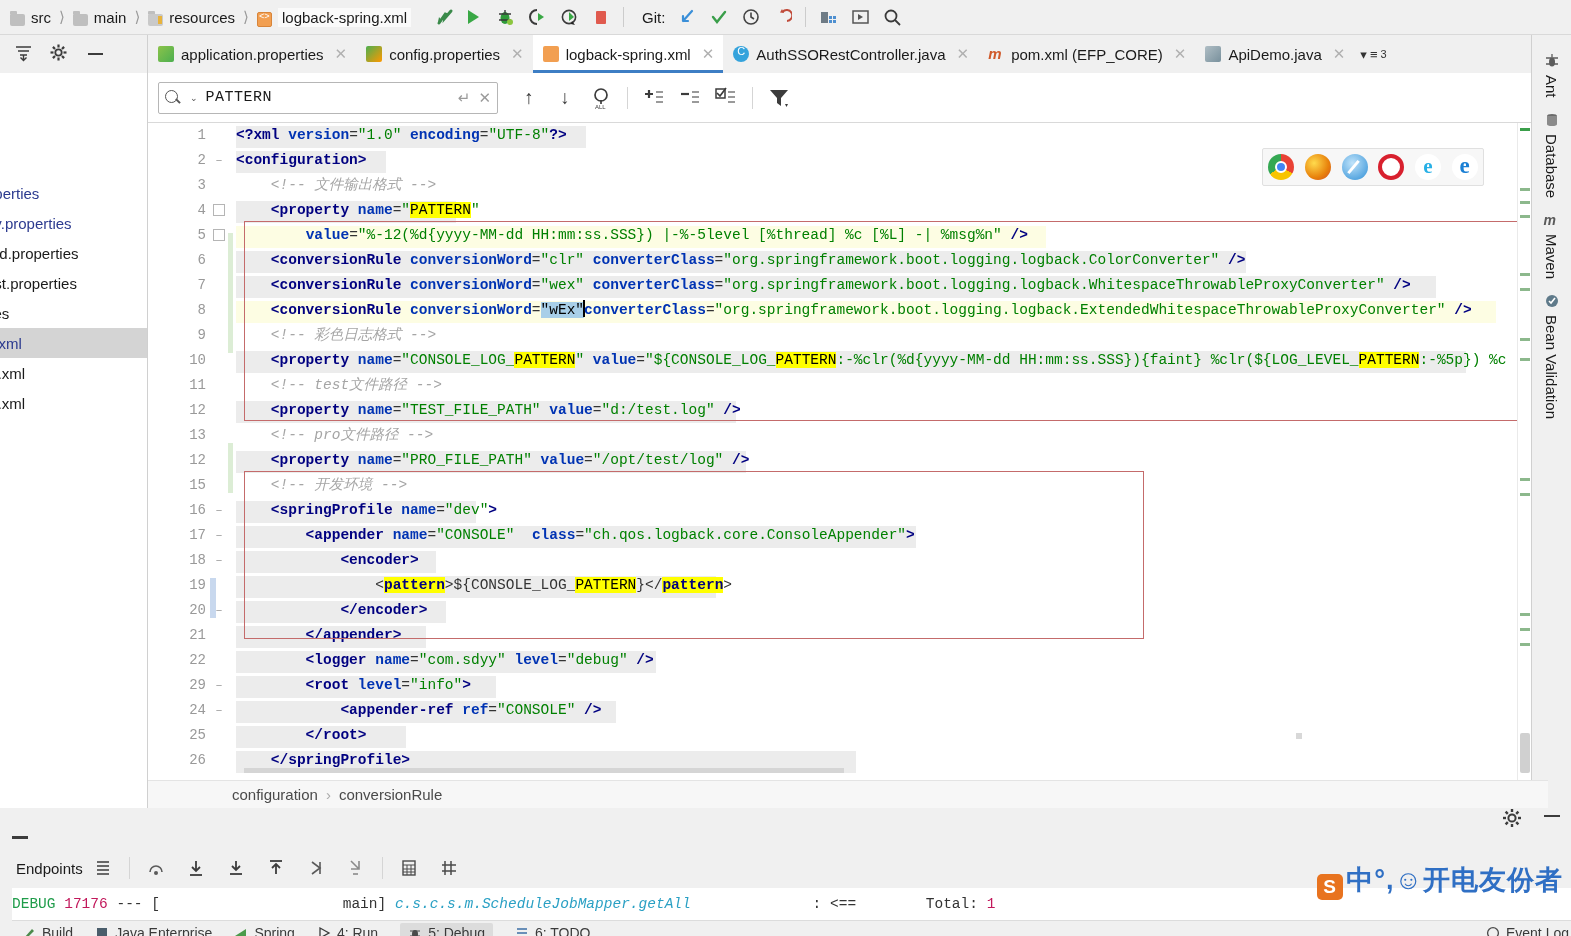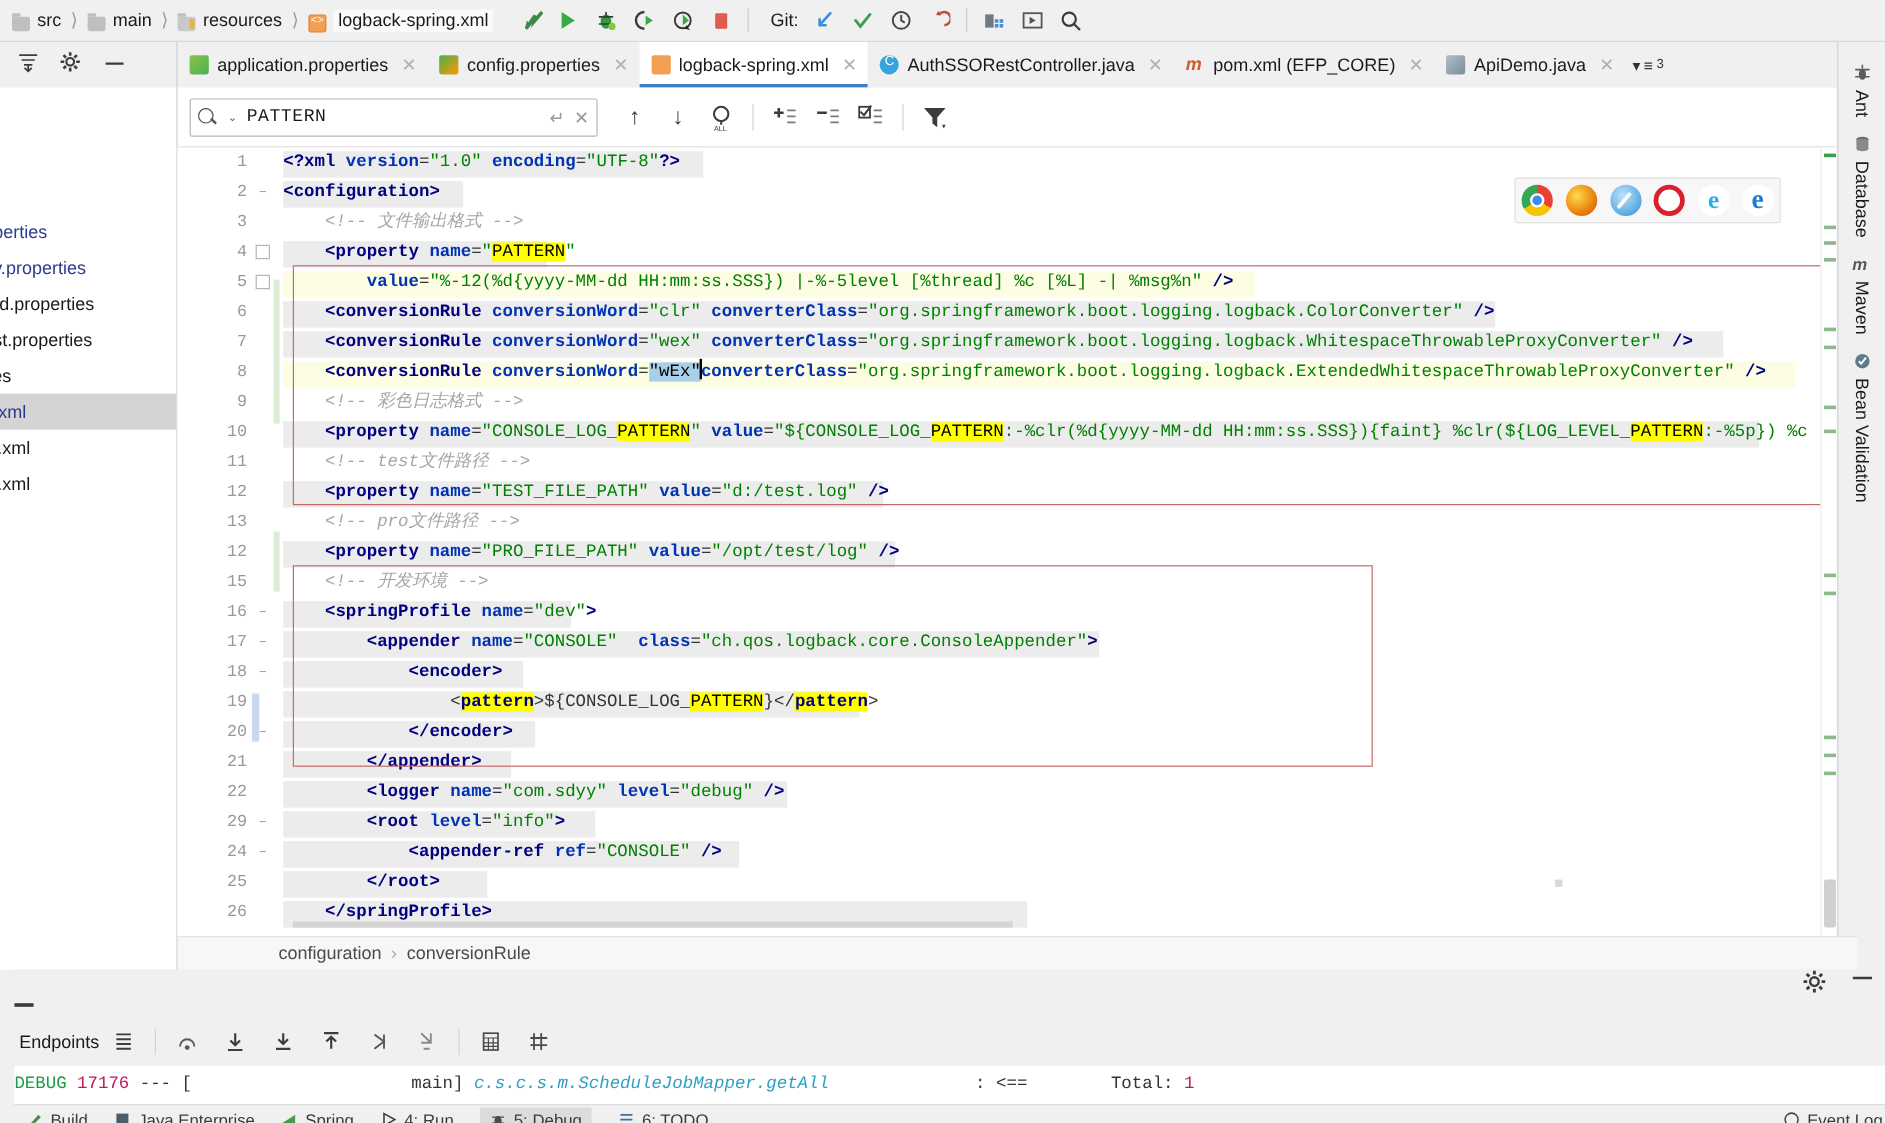--- a/index.html
+++ b/index.html
@@ -796,15 +796,16 @@
       <div class="sb-right">
         <svg width="14" height="14" viewBox="0 0 14 14">
             <circle cx="7" cy="7" r="5.4" stroke="#4a4a4a" stroke-width="1.3" fill="none"></circle>
           </svg>
         <span>Event Log</span>
       </div>
     </div>
   </div>
 
   <div class="watermark">
+    <div class="wm1"><span class="wm-badge">S</span><span>中°,☺开电友份者</span></div>
   </div>
 
 </div>
 
 </body></html>

